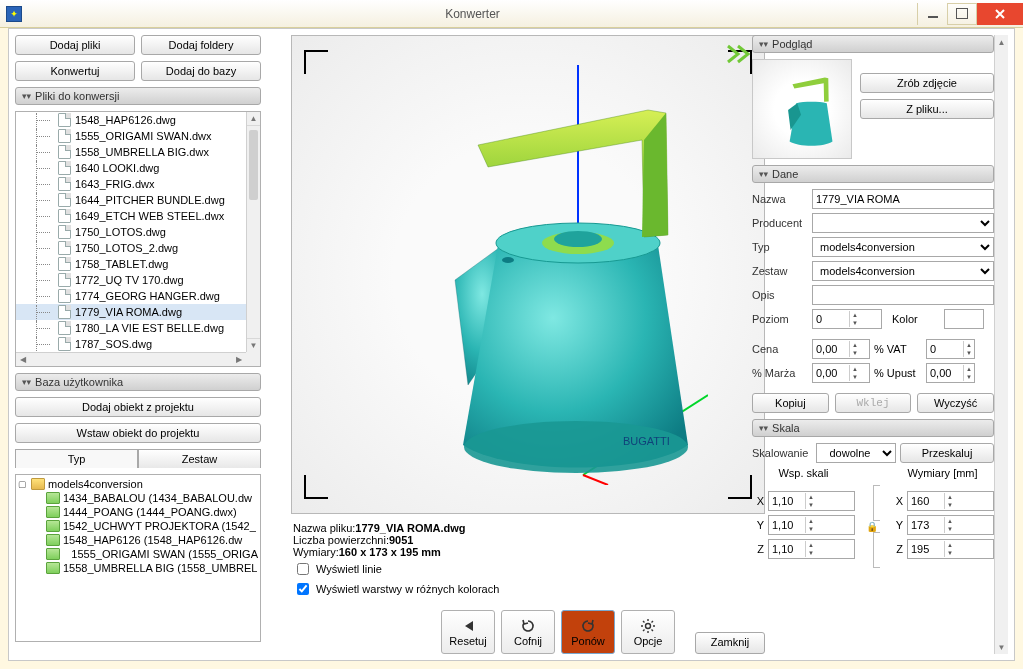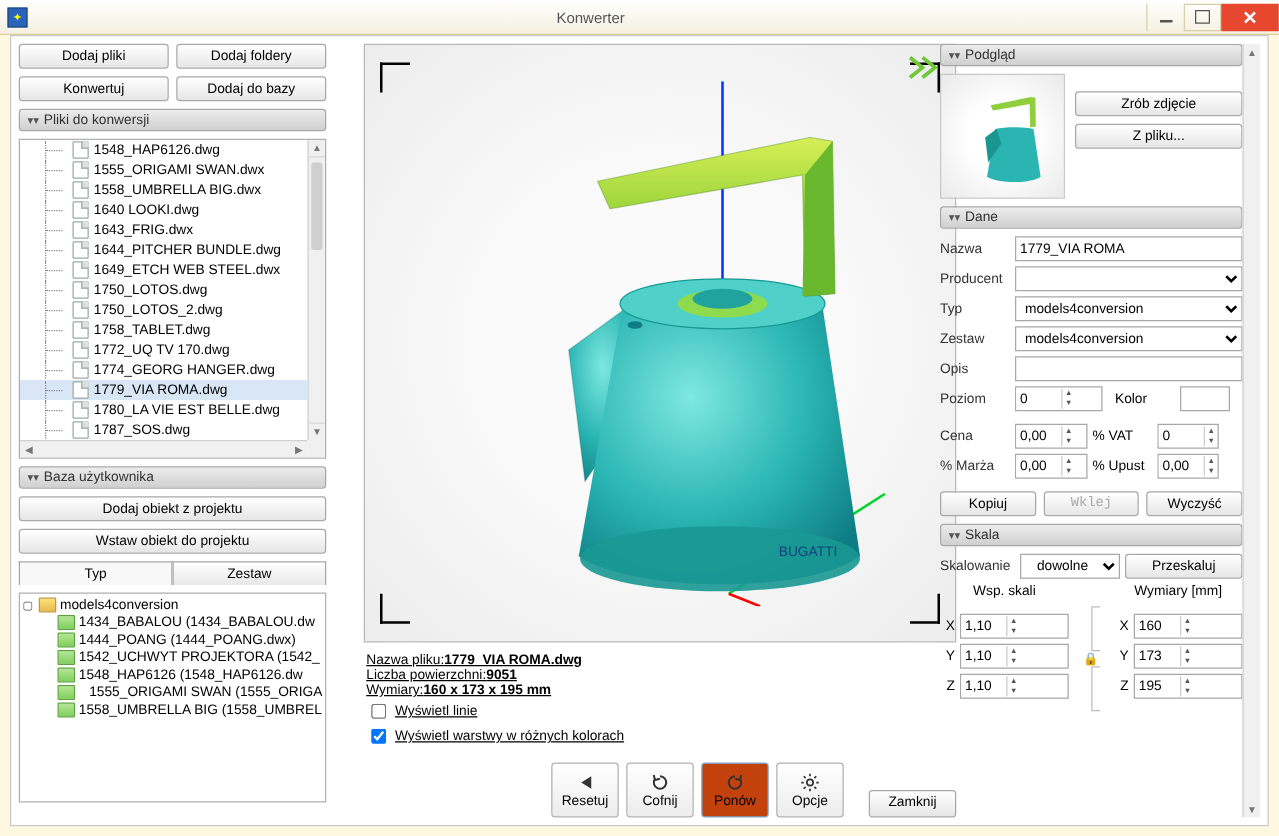--- a/index.html
+++ b/index.html
@@ -46,21 +46,21 @@
   .fold-icon.green{background:linear-gradient(#b6e696,#7fcf5c);border-color:#5aa33c;}
   .center { position:absolute; top:6px; left:258px; width:474px; bottom:6px;margin-left:24px; }
   .viewport { position:absolute; top:0; left:0; right:0; bottom:140px; border:1px solid #b8b8b8; background:radial-gradient(circle,#fafafa 40%,#ececec 100%); display:flex; align-items:center; justify-content:center; }
   .crop-corner{position:absolute;width:24px;height:24px;border:2px solid #000;}
   .cc-tl{top:14px;left:12px;border-right:none;border-bottom:none;}
   .cc-tr{top:14px;right:12px;border-left:none;border-bottom:none;}
   .cc-bl{bottom:14px;left:12px;border-right:none;border-top:none;}
   .cc-br{bottom:14px;right:12px;border-left:none;border-top:none;}
   .next-arrow{position:absolute;top:8px;right:10px;color:#71c837;}
   .kettle-svg{width:360px;height:420px;}
-  .info { position:absolute; left:2px; right:2px; bottom:48px; height:84px;text-decoration:underline; }
+  .info { position:absolute; left:2px; right:2px; bottom:48px; height:84px; }
   .info b{font-weight:600;}
   .info label{display:flex;align-items:center;gap:4px;margin-top:2px;}
   .info input[type=checkbox]{width:12px;height:12px;}
   .bottom-btns{position:absolute;bottom:0;right:0;display:flex;gap:6px;align-items:flex-end;}
   .toolbtn{width:54px;height:44px;border:1px solid #b0b0b0;background:linear-gradient(#fff,#ececec);border-radius:3px;display:flex;flex-direction:column;align-items:center;justify-content:center;gap:1px;cursor:pointer;}
   .toolbtn.active{background:#c2410c;border-color:#7aa8cf;}
   .toolbtn svg{width:16px;height:16px;}
   .right { position:absolute; top:6px; right:6px; width:256px; bottom:6px; overflow:hidden; }
   .right-inner{position:absolute;inset:0 14px 0 0; display:flex;flex-direction:column;gap:6px;}
   .right-scroll{position:absolute;right:0;top:0;bottom:0;width:14px;background:#f0f0f0;border-left:1px solid #d0d0d0;}

